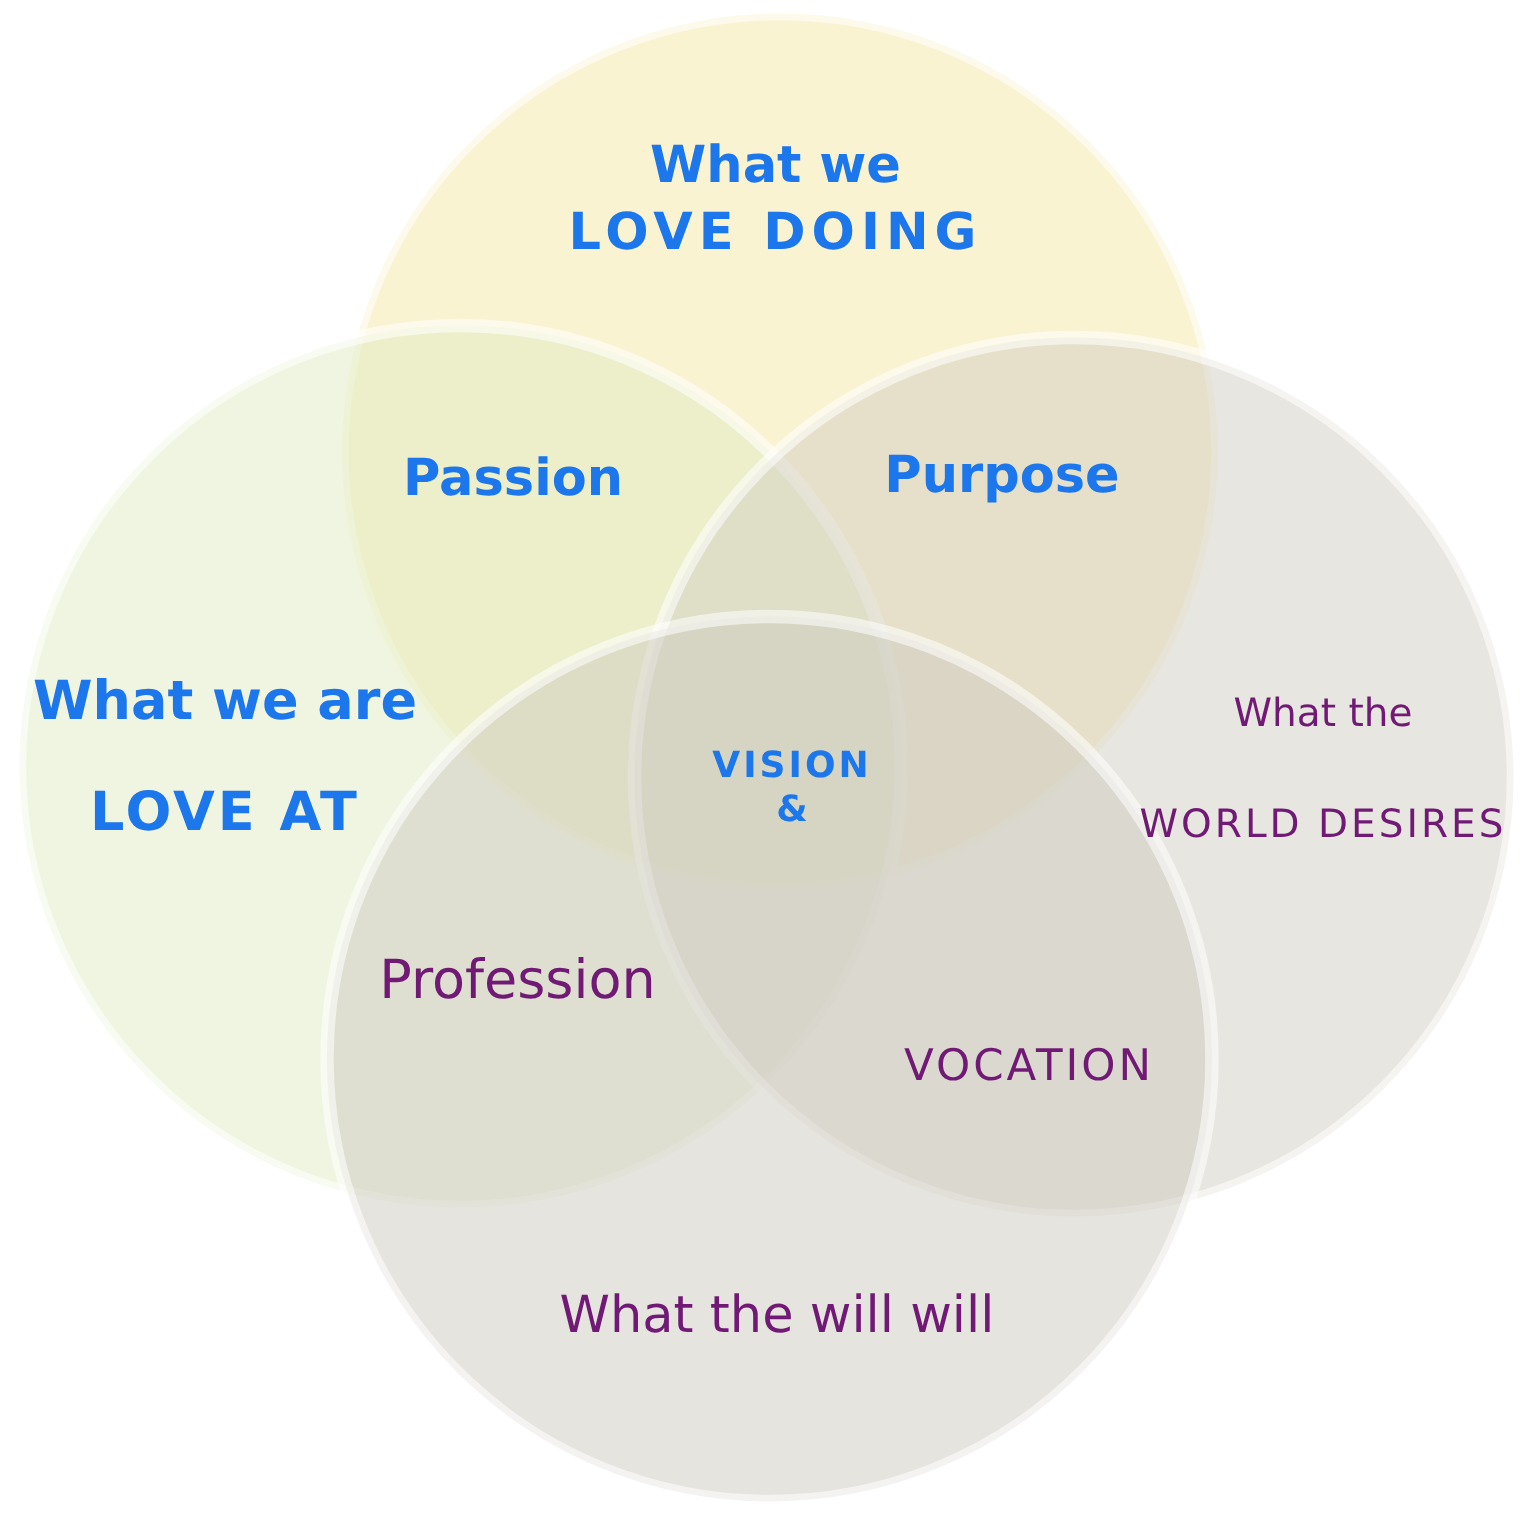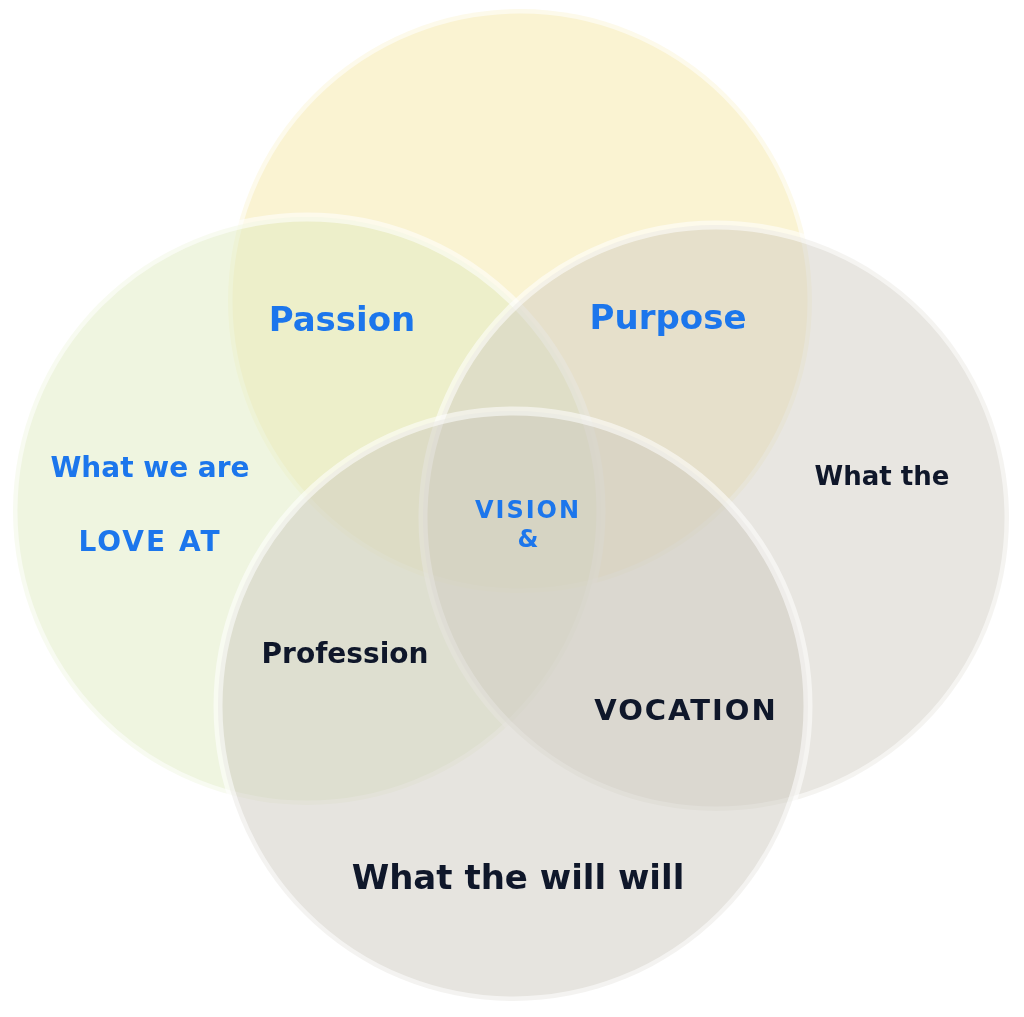--- a/index.html
+++ b/index.html
@@ -28,23 +28,23 @@
   }
   .label {
     position: absolute;
     transform: translateX(-50%);
     text-align: center;
     white-space: nowrap;
     user-select: none;
   }
   .label .line { display: block; }
   .blue  { color: #1C76EC; font-weight: bold; }
-  .gray  { color: #0f172a; font-weight: bold; }
+  .gray  { color: #701a75; font-weight: normal; }
   .fs34 { font-size: 34px; line-height: 45px; }
-  .fs32 { font-size: 28px; line-height: 44px; }
+  .fs32 { font-size: 36px; line-height: 44px; }
   .fs29 { font-size: 29px; line-height: 38px; }
   .fs26 { font-size: 26px; line-height: 44px; }
   .fs24 { font-size: 24px; line-height: 29px; }
   .caps { letter-spacing: 4px; }
   .caps-sm { letter-spacing: 2px; margin-top: 30px; }
 
   
   .pos-love       { left: 517px; top: 88px;  }
   .pos-passion    { left: 342px; top: 297px; }
   .pos-purpose    { left: 668px; top: 295px; }
@@ -60,20 +60,24 @@
 
 <div class="stage">
 
   <svg class="venn-svg" viewBox="0 0 1024 1017" width="1024" height="1017">
     <circle cx="520" cy="301" r="292" fill="#F5E7A5"></circle>
     <circle cx="307" cy="511" r="294" fill="#DFEBC1"></circle>
     <circle cx="716" cy="518" r="293" fill="#D1CDC3"></circle>
     <circle cx="513" cy="706" r="295" fill="#CDC9BF"></circle>
   </svg>
 
+  <div class="label blue fs34 pos-love">
+    <span class="line">What we</span>
+    <span class="line caps">LOVE DOING</span>
+  </div>
 
   <div class="label blue fs34 pos-passion">
     <span class="line">Passion</span>
   </div>
 
   <div class="label blue fs34 pos-purpose">
     <span class="line">Purpose</span>
   </div>
 
   <div class="label blue fs32 pos-great">
@@ -81,20 +85,21 @@
     <span class="line caps-sm">LOVE AT</span>
   </div>
 
   <div class="label blue fs24 pos-center">
     <span class="line caps-sm">VISION</span>
     <span class="line">&amp;</span>
   </div>
 
   <div class="label gray fs26 pos-desires">
     <span class="line">What the</span>
+    <span class="line caps-sm">WORLD DESIRES</span>
   </div>
 
   <div class="label gray fs32 pos-profession">
     <span class="line">Profession</span>
   </div>
 
   <div class="label gray fs29 caps-sm pos-vocation">
     <span class="line">VOCATION</span>
   </div>
 

